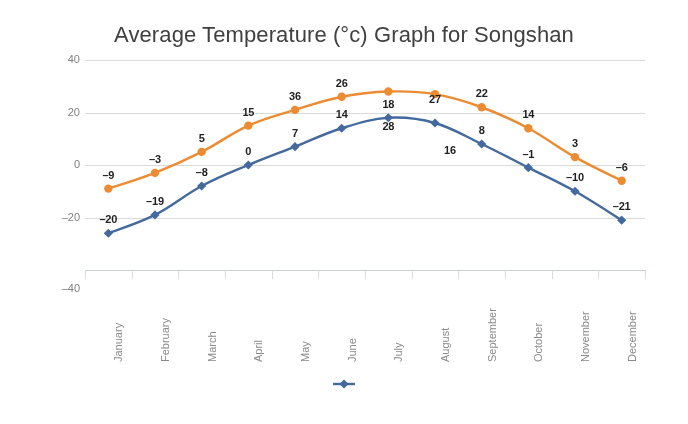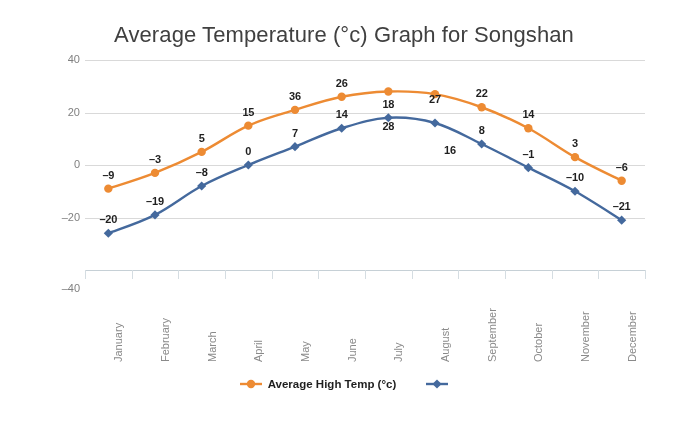--- a/index.html
+++ b/index.html
@@ -228,26 +228,19 @@
       <div class="dlabel" style="left: 450px; top: 103px; margin-top: 41px;">16</div>
       <div class="dlabel" style="left: 481.667px; top: 124px;">8</div>
       <div class="dlabel" style="left: 528.333px; top: 147.625px;">–1</div>
       <div class="dlabel" style="left: 575px; top: 171.25px;">–10</div>
       <div class="dlabel" style="left: 621.667px; top: 200.125px;">–21</div>
     </div>
 
   <div class="legend" id="legend-layer">
       <div class="legend-item">
         <svg width="22" height="12" class="legend-mark">
-          <line x1="0" y1="6" x2="22" y2="6" stroke="#ED8B33" stroke-width="2.4"></line>
-          <circle cx="11" cy="6" r="4.2" fill="#ED8B33"></circle>
-        </svg>
-        <span>Average High Temp (°c)</span>
-      </div>
-      <div class="legend-item">
-        <svg width="22" height="12" class="legend-mark">
           <line x1="0" y1="6" x2="22" y2="6" stroke="#44699D" stroke-width="2.4"></line>
           <polygon points="11,1.4 15.6,6 11,10.6 6.4,6" fill="#44699D"></polygon>
         </svg>
       </div>
     </div>
 
 </div>
 
 </body></html>

